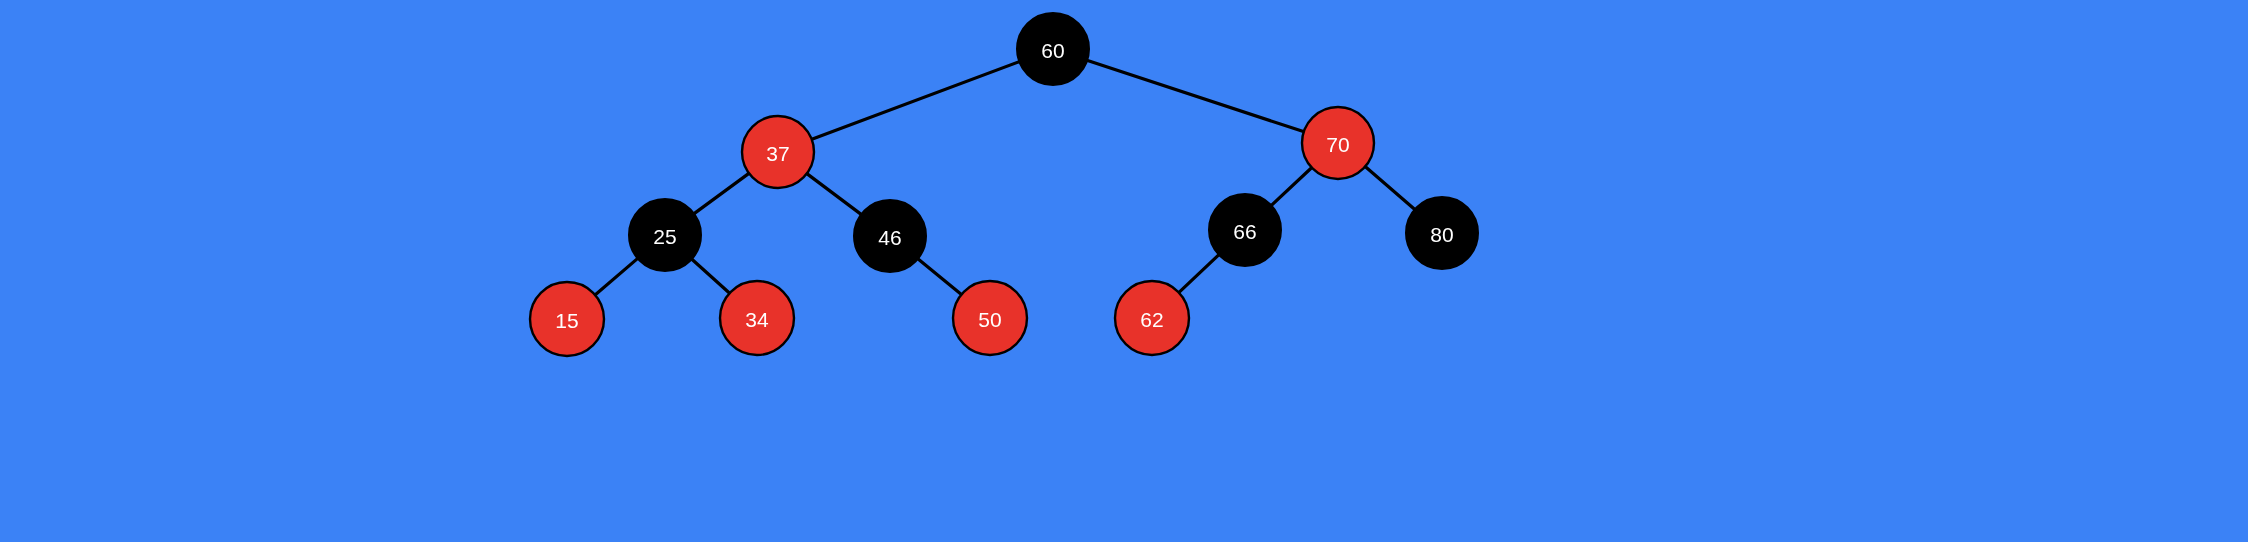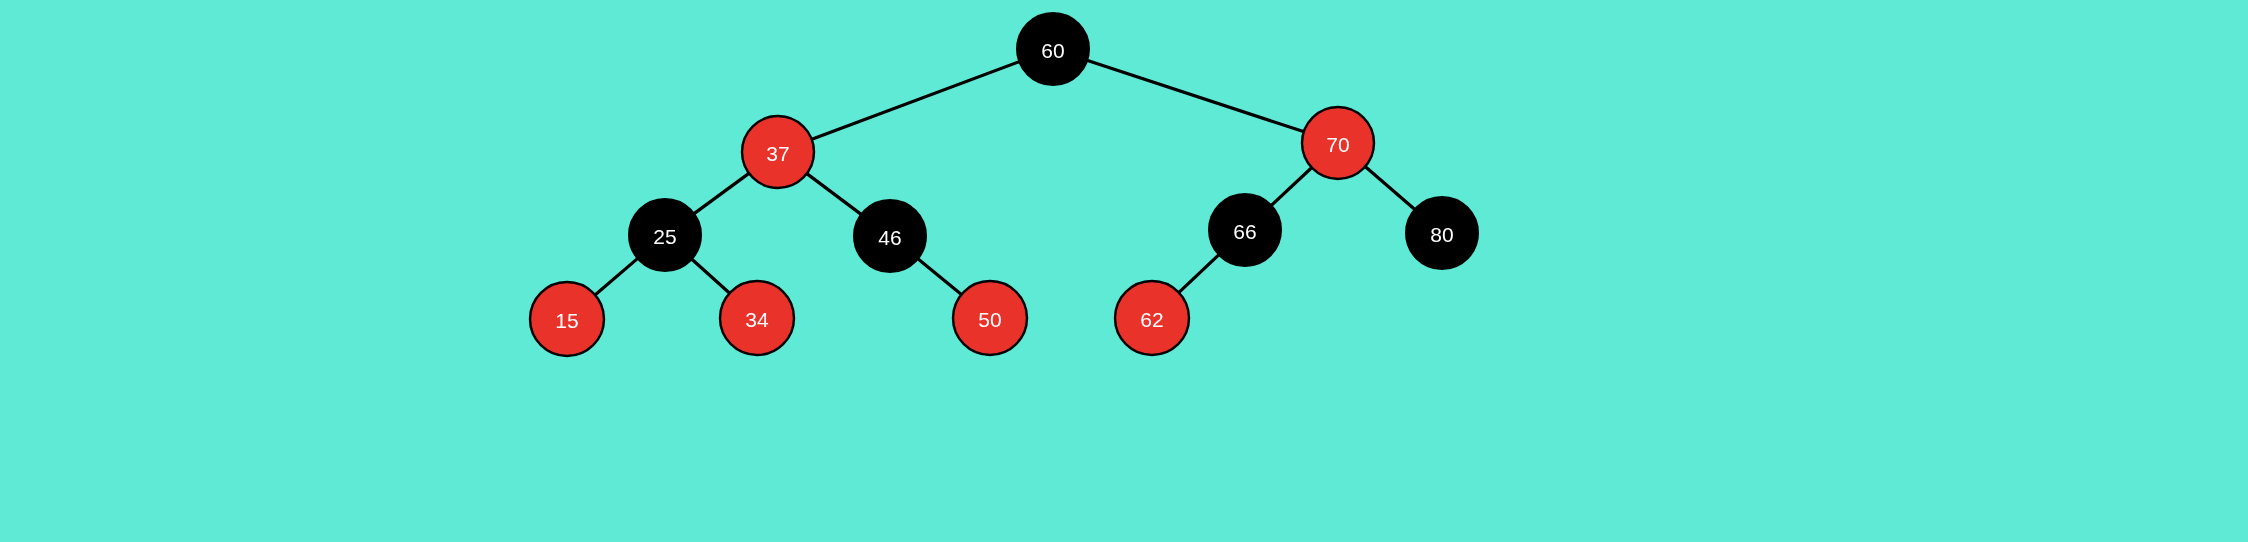--- a/index.html
+++ b/index.html
@@ -8,21 +8,21 @@
     padding: 0;
     background: #ffffff;
   }
   body {
     font-family: "Liberation Sans", sans-serif;
   }
   #canvas {
     position: relative;
     width: 2248px;
     height: 542px;
-    background: #5eead4;
+    background: #3b82f6;
     overflow: hidden;
   }
   #tree-svg {
     position: absolute;
     top: 0;
     left: 0;
     width: 2248px;
     height: 542px;
     display: block;
   }

